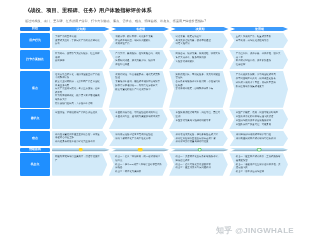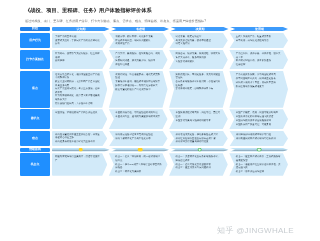--- a/index.html
+++ b/index.html
@@ -96,21 +96,21 @@
   }
   .dot.filled{background:#ffd225;}
   .dot.ring{
     background:#eaf7ee;border:1.1px solid #52bf5f;
     box-sizing:border-box;
   }
 
   
   .watermark{
     position:absolute;right:6px;bottom:5px;
-    font-size:8px;font-weight:normal;color:rgba(120,130,140,.42);
+    font-size:8px;font-weight:bold;color:rgba(120,130,140,.42);
     letter-spacing:.3px;white-space:nowrap;pointer-events:none;
   }
 </style>
 </head>
 <body>
 
 <div class="slide">
 
   <div class="title">《战役、项目、里程碑、任务》用户体验指标评价体系</div>
   <div class="subtitle">通过对战役、项目、里程碑、任务的用户旅程、打卡方案触点、痛点、需求点、难点、情绪曲线、机会点、衡量用户体验价值指标?</div>

